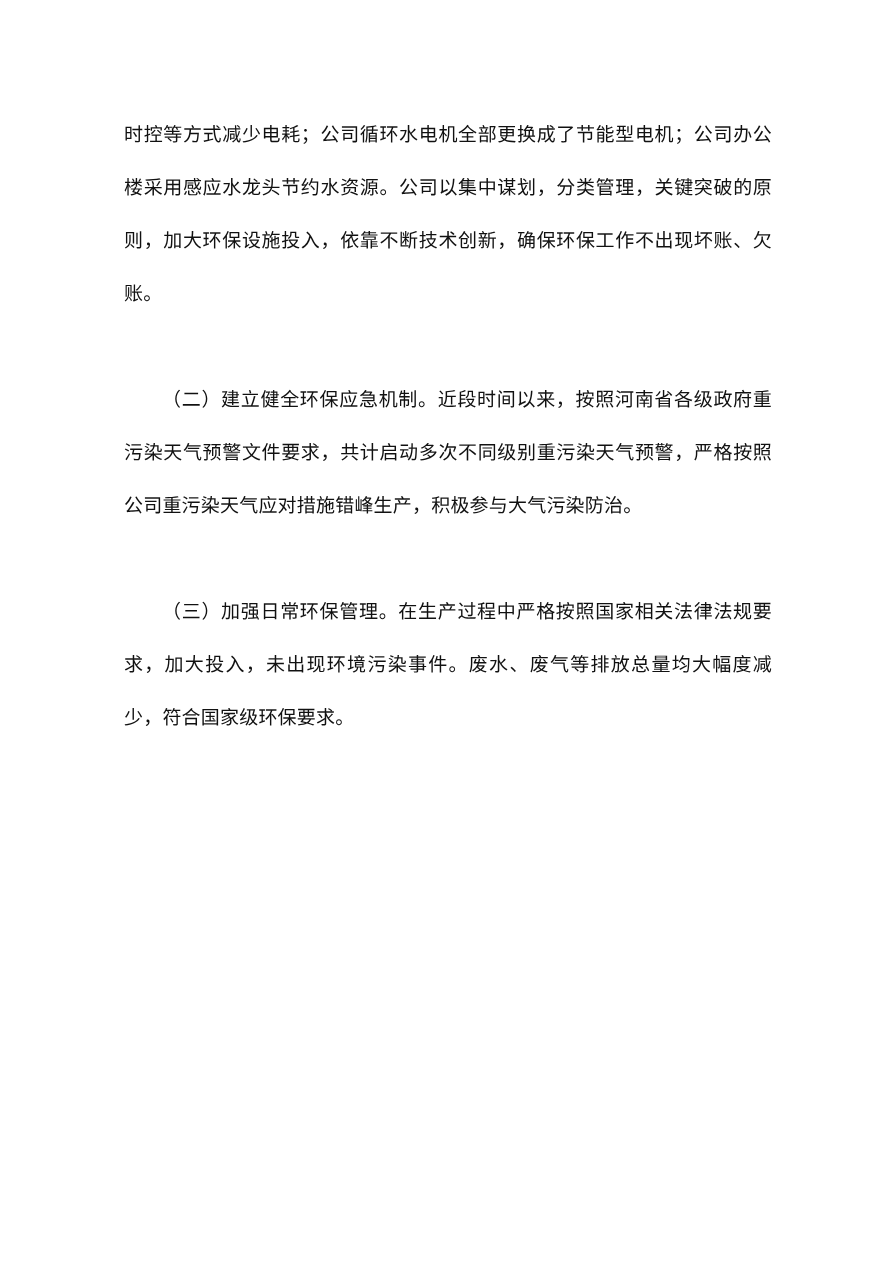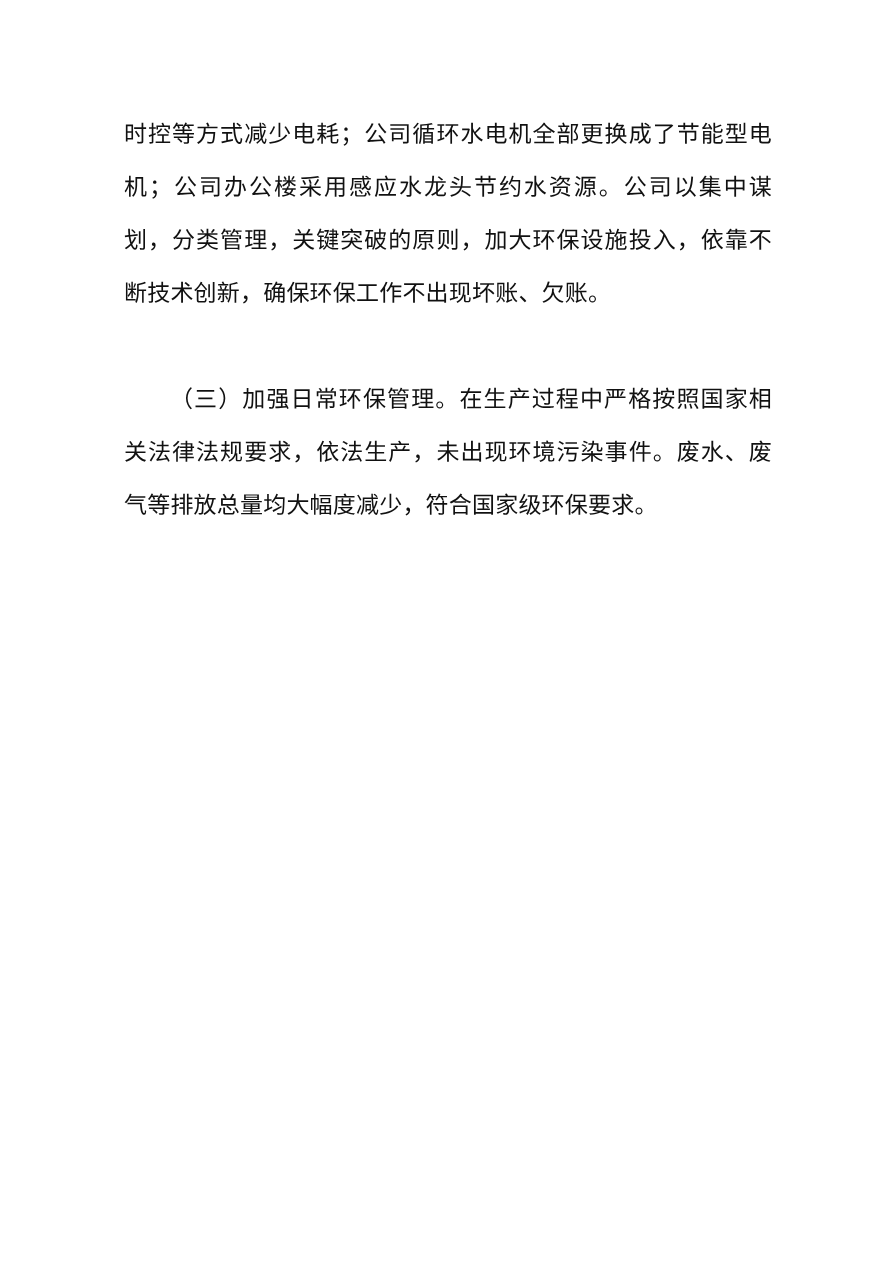--- a/index.html
+++ b/index.html
@@ -21,21 +21,21 @@
     overflow: hidden;
     box-sizing: border-box;
   }
   .content {
     position: absolute;
     left: 124px;
     top: 108px;
     width: 648px;
   }
   .para {
-    font-size: 23px;
+    font-size: 19px;
     line-height: 53px;
     text-align: justify;
     text-justify: inter-ideograph;
     letter-spacing: 0.2px;
     margin: 0;
     color: #111111;
     word-break: break-all;
   }
   .para + .para {
     margin-top: 53px;
@@ -43,15 +43,16 @@
   .indent {
     text-indent: 2em;
   }
 </style>
 </head>
 <body>
 
 <div class="page">
   <div class="content">
     <p class="para">时控等方式减少电耗；公司循环水电机全部更换成了节能型电机；公司办公楼采用感应水龙头节约水资源。公司以集中谋划，分类管理，关键突破的原则，加大环保设施投入，依靠不断技术创新，确保环保工作不出现坏账、欠账。</p>
-    <p class="para indent">（三）加强日常环保管理。在生产过程中严格按照国家相关法律法规要求，依法生产，未出现环境污染事件。废水、废气等排放总量均大幅度减少，符合国家级环保要求。</p>
+    <p class="para indent">（二）建立健全环保应急机制。近段时间以来，按照河南省各级政府重污染天气预警文件要求，共计启动多次不同级别重污染天气预警，严格按照公司重污染天气应对措施错峰生产，积极参与大气污染防治。</p>
+    <p class="para indent">（三）加强日常环保管理。在生产过程中严格按照国家相关法律法规要求，加大投入，未出现环境污染事件。废水、废气等排放总量均大幅度减少，符合国家级环保要求。</p>
   </div>
 </div>
 
 </body></html>

